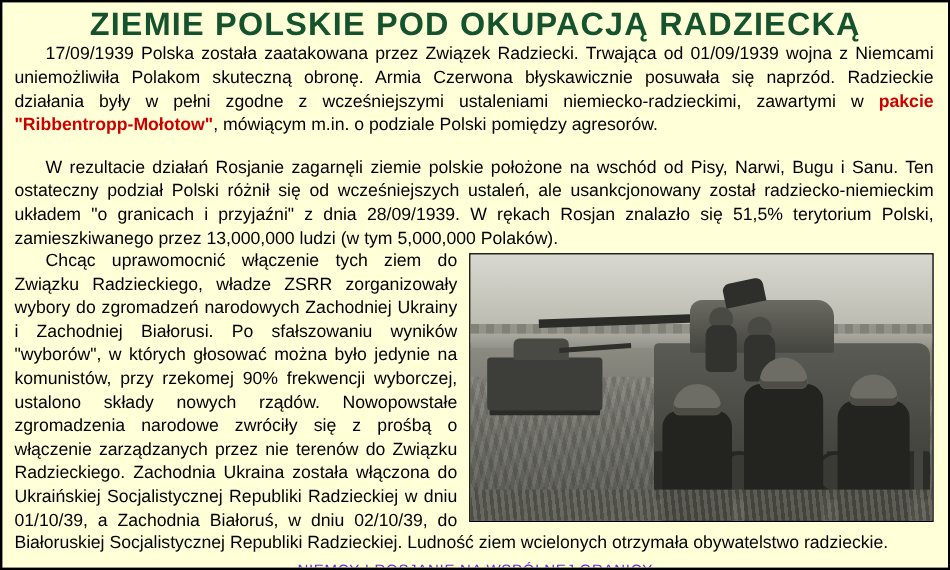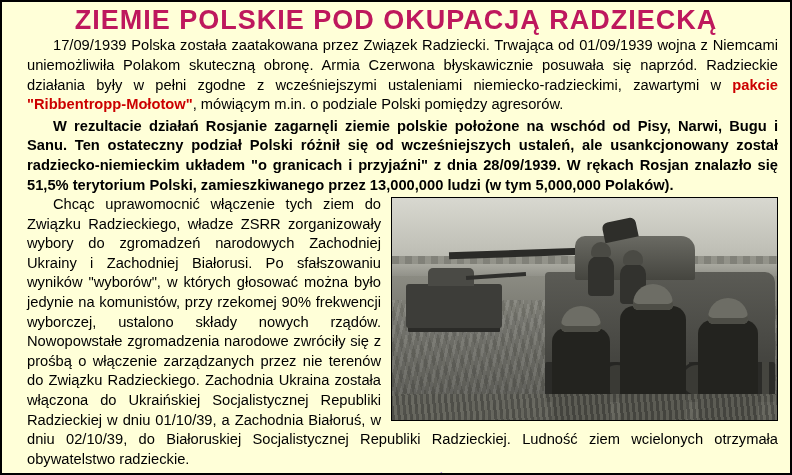--- a/index.html
+++ b/index.html
@@ -18,42 +18,41 @@
     background: #ffffd8;
     border: 2px solid #000000;
     overflow: hidden;
   }
   #title {
     text-align: center;
     font-family: "Liberation Sans", sans-serif;
     font-weight: bold;
     font-size: 27px;
     letter-spacing: 1px;
-    color: #be185d;
+    color: #14532d;
     margin: 4px 0 2px 0;
     line-height: 1.05;
     white-space: nowrap;
   }
   #content {
     position: relative;
-    padding: 0 12px 0 25px;
+    padding: 0 12px 0 10px;
   }
   p.para {
     margin: 0 0 0 0;
     text-align: justify;
     text-justify: inter-word;
     font-family: "Liberation Sans", sans-serif;
     font-size: 14.7px;
     line-height: 19.6px;
     color: #000000;
     text-indent: 26px;
   }
   p.para + p.para {
-    margin-top: 2px;
-    font-weight: bold;
+    margin-top: 16px;
   }
   .hl {
     color: #cc0000;
     font-weight: bold;
   }
   #photo {
     float: right;
     width: 385px;
     height: 222px;
     margin: 2px 0 4px 10px;

